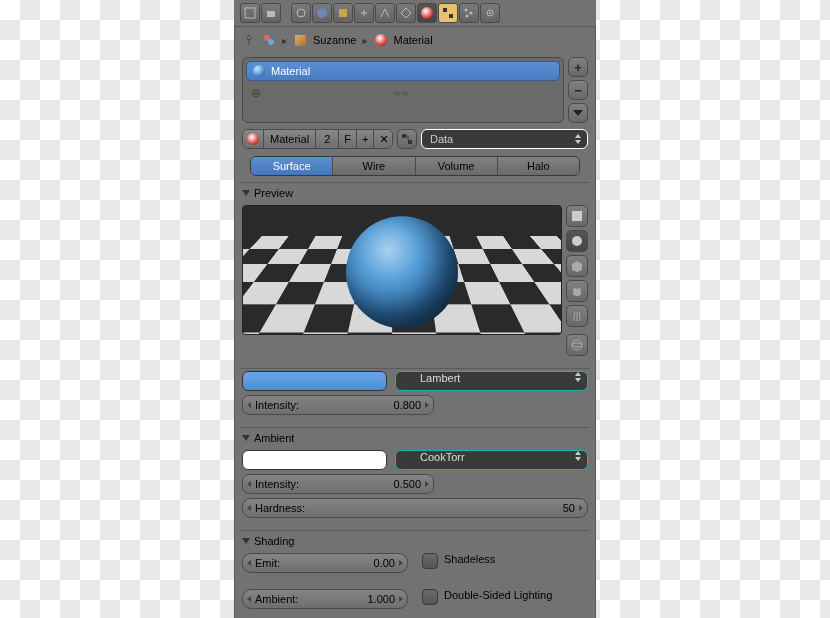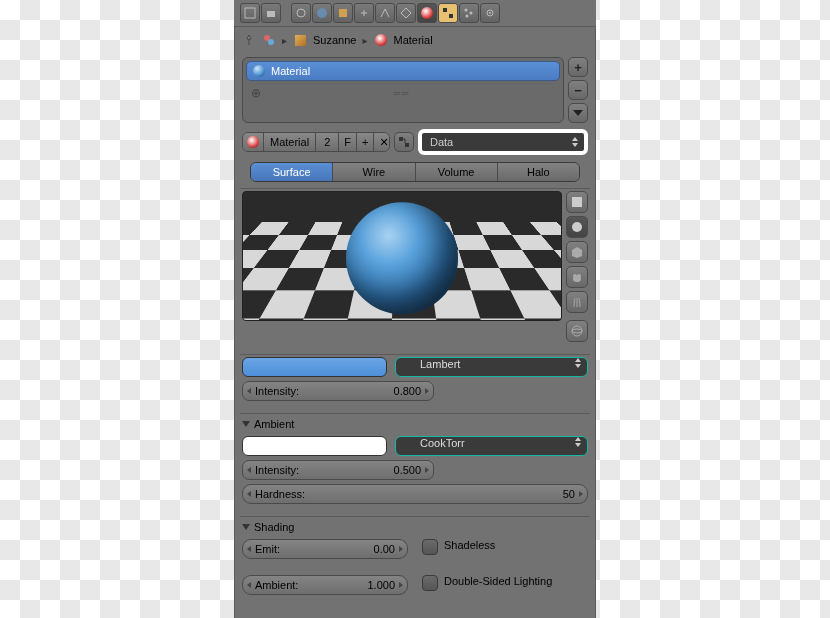--- a/index.html
+++ b/index.html
@@ -157,21 +157,21 @@
 }
 .db-seg:last-child { border-right: none; }
 .db-seg.icon { padding: 0 4px; }
 .db-seg.name { flex: 1; }
 .db-seg.count { padding: 0 8px; }
 .db-seg.tiny { padding: 0 5px; }
 .db-select {
   flex: 1;
   height: 18px;
   background: #3a3a3a;
-  border: 4px solid #ffffff;
+  border: 1px solid #ffffff;
   border-radius: 6px;
   display: flex;
   align-items: center;
   padding: 0 8px;
   color: #ccc;
   position: relative;
 }
 .db-select::after {
   content: "";
   position: absolute;
@@ -507,20 +507,24 @@
   </div>
 
   <div class="type-tabs">
     <div class="type-tab active">Surface</div>
     <div class="type-tab">Wire</div>
     <div class="type-tab">Volume</div>
     <div class="type-tab">Halo</div>
   </div>
 
   <div class="section">
+    <div class="section-header">
+      <span class="tri"></span>
+      <span>Preview</span>
+    </div>
     <div class="section-body">
       <div class="preview-row">
         <div class="preview-box">
           <div class="checker"></div>
           <div class="sphere"></div>
         </div>
         <div class="preview-side">
           <div class="pv-btn">
               <svg width="12" height="12">
                 <rect x="1" y="1" width="10" height="10" fill="#ccc"></rect>

